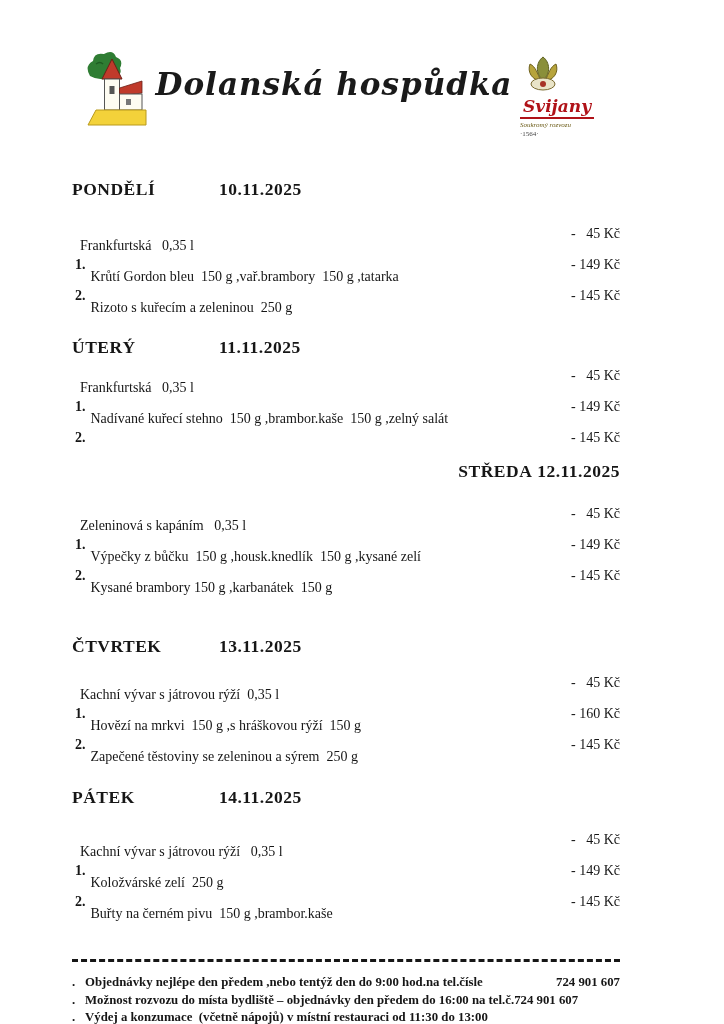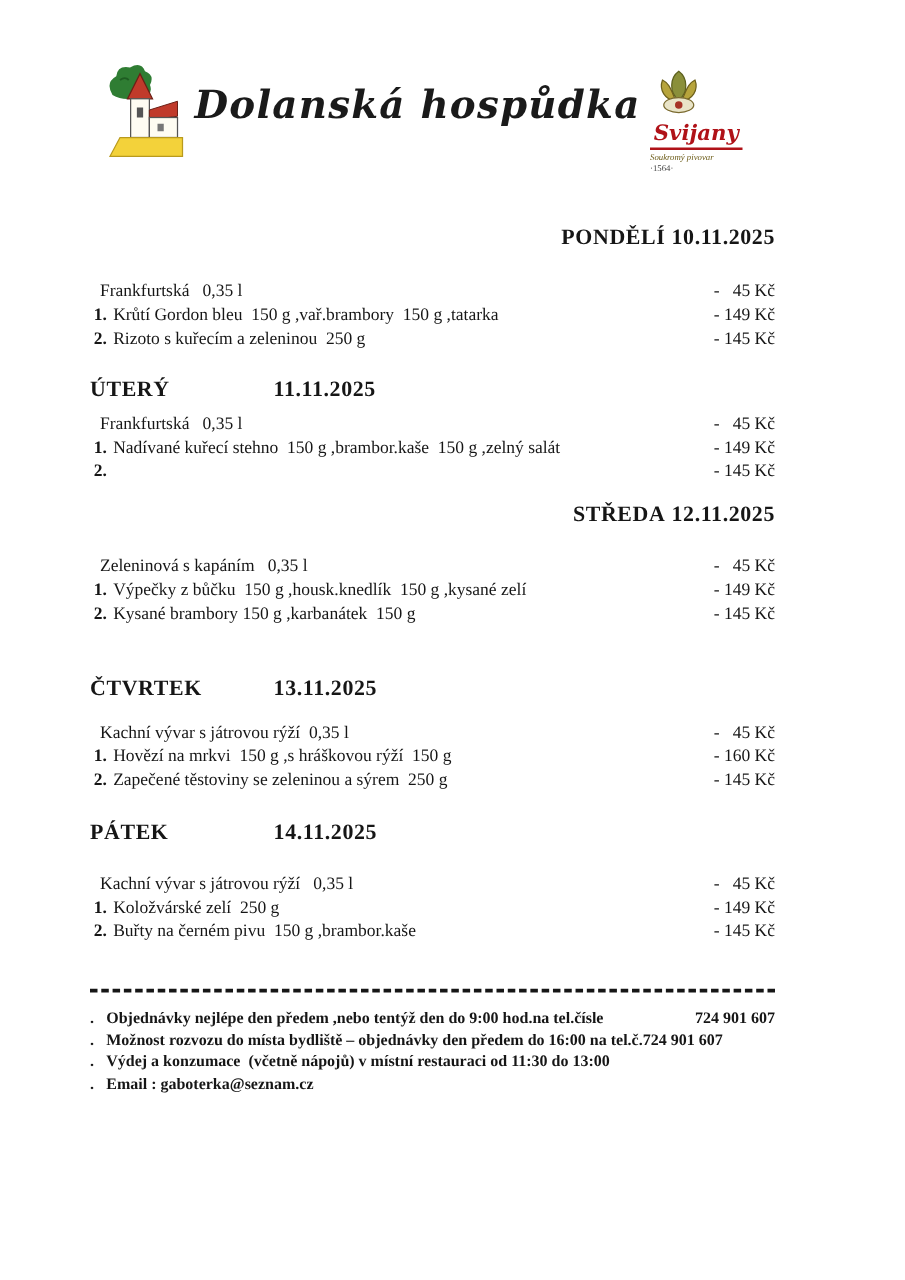--- a/index.html
+++ b/index.html
@@ -30,24 +30,24 @@
     font-family:"DejaVu Serif", serif;margin-top:-2px;
   }
   .sv-tag{font-size:7px;color:#6b5b17;font-style:italic;margin-top:2px;}
   .sv-year{font-size:7px;color:#444;margin-top:1px;}
 
   
   .day-head{font-weight:bold;font-size:17.5px;line-height:22px;letter-spacing:0.5px;}
   .day-name{display:inline-block;width:142px;}
   .item{display:flex;font-size:14px;line-height:19px;padding-left:3px;}
   .num{font-weight:bold;white-space:pre;margin-right:5px;}
-  .txt{white-space:pre-wrap;}
+  .txt{white-space:pre-wrap;margin-top:12px;}
   .price{margin-left:auto;white-space:pre;}
 
-  .d1{margin-top:18px;} .d1 .day-head{margin-bottom:24px;text-align:right;}
+  .d1{margin-top:18px;} .d1 .day-head{margin-bottom:24px;}
   .d2{margin-top:19px;} .d2 .day-head{margin-bottom:8px;}
   .d3{margin-top:13px;text-align:right;} .d3 .day-head{margin-bottom:22px;}
   .d4{margin-top:38px;} .d4 .day-head{margin-bottom:16px;}
   .d5{margin-top:20px;} .d5 .day-head{margin-bottom:22px;}
 
   
   .divider{margin-top:36px;border-top:3px dashed #161616;height:0;width:100%;}
   .footer{margin-top:12px;}
   .note{display:flex;font-weight:bold;font-size:12.8px;line-height:17.5px;}
   .bullet{width:13px;flex:0 0 13px;}
@@ -82,21 +82,21 @@
       <div>
         <svg width="46" height="40" viewBox="0 0 46 40" aria-hidden="true">
           <path d="M23 3 C16 8 15 20 23 26 C31 20 30 8 23 3 z" fill="#8a8f3a" stroke="#5d611f" stroke-width="1"></path>
           <path d="M10 10 C7 18 12 26 21 27 C17 19 16 13 10 10 z" fill="#b7a43c" stroke="#6e611d" stroke-width="1"></path>
           <path d="M36 10 C39 18 34 26 25 27 C29 19 30 13 36 10 z" fill="#b7a43c" stroke="#6e611d" stroke-width="1"></path>
           <ellipse cx="23" cy="30" rx="12" ry="6" fill="#e9e4c8" stroke="#7a6a2f" stroke-width="1"></ellipse>
           <circle cx="23" cy="30" r="3" fill="#a63326"></circle>
         </svg>
       </div>
       <div class="sv-name">Svijany</div>
-      <div class="sv-tag">Soukromý pivovar</div>
+      <div class="sv-tag">Soukromý rozvozu</div>
       <div class="sv-year">·1564·</div>
     </div>
   </header>
 
   <main>
 
     <section class="day d1">
       <div class="day-head">
         <span class="day-name">PONDĚLÍ</span>
         <span class="day-date">10.11.2025</span>

